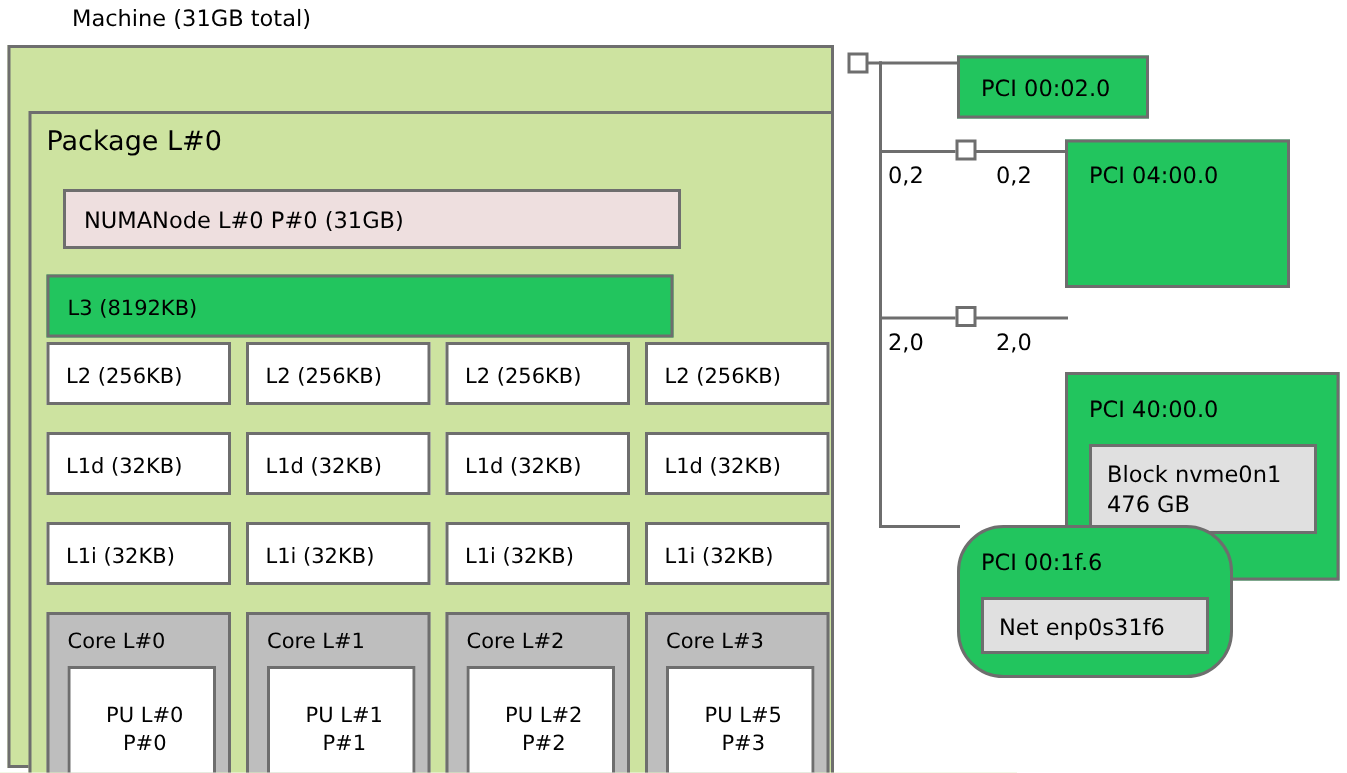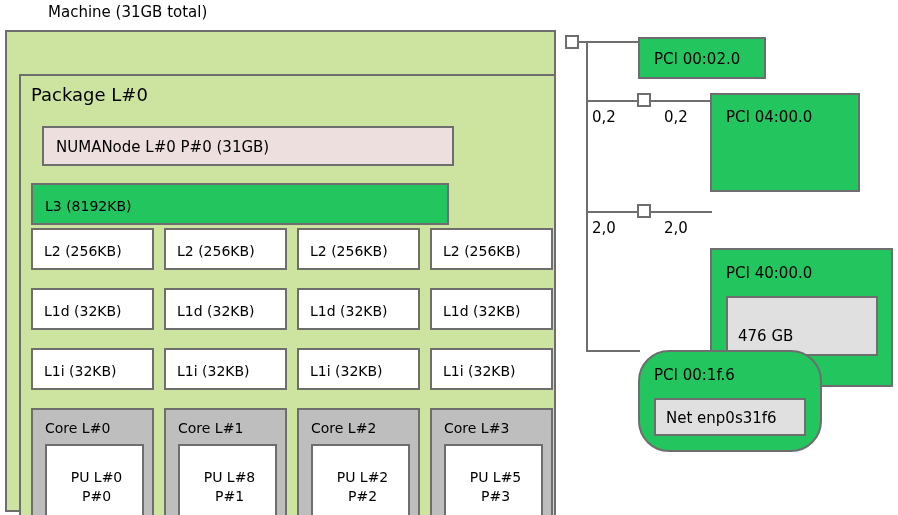--- a/index.html
+++ b/index.html
@@ -225,21 +225,21 @@
 
       <div class="box core-box" style="left:10px;  top:332px;">
         <div class="lbl core-title">Core L#0</div>
         <div class="box pu-box">
           <div class="lbl pu-title"><span>PU L#0</span><br><span>P#0</span></div>
         </div>
       </div>
       <div class="box core-box" style="left:143px; top:332px;">
         <div class="lbl core-title">Core L#1</div>
         <div class="box pu-box">
-          <div class="lbl pu-title"><span>PU L#8</span><br><span>P#1</span></div>
+          <div class="lbl pu-title"><span>PU L#1</span><br><span>P#1</span></div>
         </div>
       </div>
       <div class="box core-box" style="left:276px; top:332px;">
         <div class="lbl core-title">Core L#2</div>
         <div class="box pu-box">
           <div class="lbl pu-title"><span>PU L#2</span><br><span>P#2</span></div>
         </div>
       </div>
       <div class="box core-box" style="left:409px; top:332px;">
         <div class="lbl core-title">Core L#3</div>
@@ -274,21 +274,21 @@
 
   <div class="hline" style="left:586px; top:211px; width:54px;"></div>
   <div class="conn-square" style="left:637px; top:204px;"></div>
   <div class="hline" style="left:650px; top:211px; width:62px;"></div>
   <div class="edge-label" style="left:592px; top:221px;">2,0</div>
   <div class="edge-label" style="left:664px; top:221px;">2,0</div>
 
   <div class="box pci-box" style="left:710px; top:204px; width:183px; height:139px;margin-top:44px;">
     <div class="lbl pci-title" style="left:14px; top:16px;">PCI 40:00.0</div>
     <div class="osdev-box" style="left:14px; top:46px; width:152px; height:60px;">
-      <div class="osdev-title" style="left:10px; top:8px;"><br><span>476 GB</span></div>
+      <div class="osdev-title" style="left:10px; top:8px;"><span>Block nvme0n1</span><br><span>476 GB</span></div>
     </div>
   </div>
 
   <div class="hline" style="left:586px; top:350px; width:54px;"></div>
   <div class="box pci-box" style="left:638px; top:350px; width:184px; height:102px;border-radius:31px;">
     <div class="lbl pci-title" style="left:14px; top:16px;">PCI 00:1f.6</div>
     <div class="osdev-box" style="left:14px; top:46px; width:152px; height:38px;">
       <div class="osdev-title" style="left:10px; top:8px;">Net enp0s31f6</div>
     </div>
   </div>

